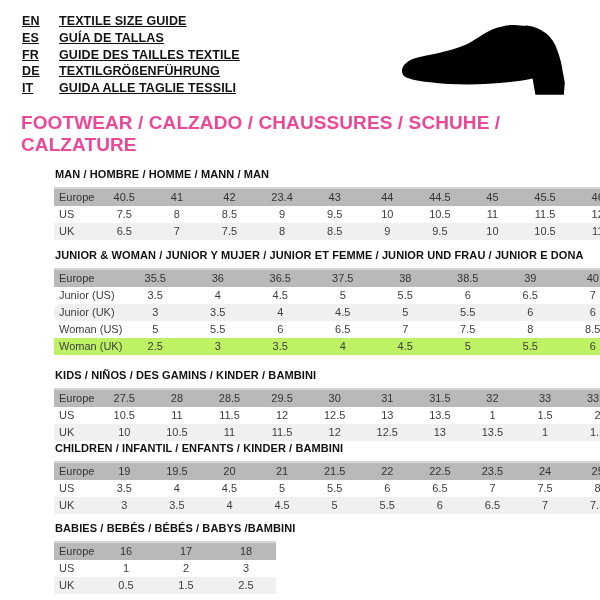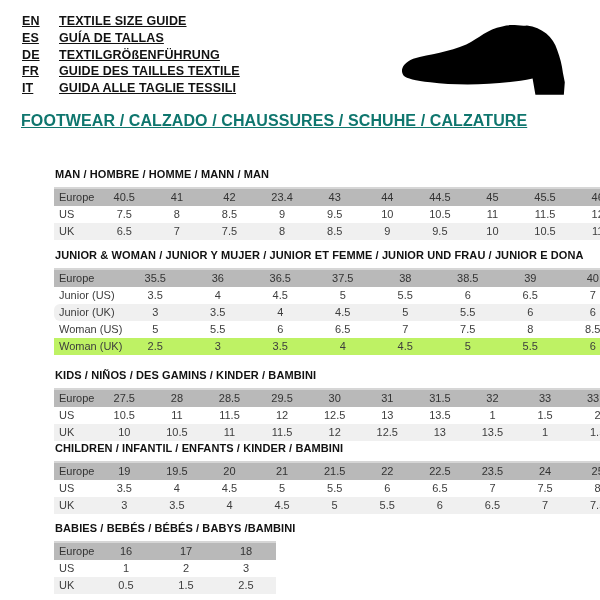--- a/index.html
+++ b/index.html
@@ -31,24 +31,23 @@
     letter-spacing: 0.1px;
     text-decoration: underline;
   }
   .lang-code { width: 37px; }
 
   .category-heading {
     position: absolute;
     left: 21px;
     top: 112px;
     font-weight: 700;
-    font-size: 16px;
-    color: #0f766e;
+    font-size: 19px;
+    color: #ec4899;
     letter-spacing: 0.1px;
-    text-decoration: underline;
   }
 
   
   .shoe-wrap {
     position: absolute;
     left: 392px;
     top: 16px;
     width: 194px;
     height: 90px;
   }
@@ -111,27 +110,27 @@
     <span class="lang-code">EN</span>
     <span class="lang-label">TEXTILE SIZE GUIDE</span>
   </div>
 
   <div class="lang-row">
     <span class="lang-code">ES</span>
     <span class="lang-label">GUÍA DE TALLAS</span>
   </div>
 
   <div class="lang-row">
+    <span class="lang-code">FR</span>
+    <span class="lang-label">GUIDE DES TAILLES TEXTILE</span>
+  </div>
+
+  <div class="lang-row">
     <span class="lang-code">DE</span>
     <span class="lang-label">TEXTILGRÖßENFÜHRUNG</span>
-  </div>
-
-  <div class="lang-row">
-    <span class="lang-code">FR</span>
-    <span class="lang-label">GUIDE DES TAILLES TEXTILE</span>
   </div>
 
   <div class="lang-row">
     <span class="lang-code">IT</span>
     <span class="lang-label">GUIDA ALLE TAGLIE TESSILI</span>
   </div>
 </div>
 
   <div class="shoe-wrap">
     <svg viewBox="0 0 200 95" xmlns="http://www.w3.org/2000/svg" aria-hidden="true">

